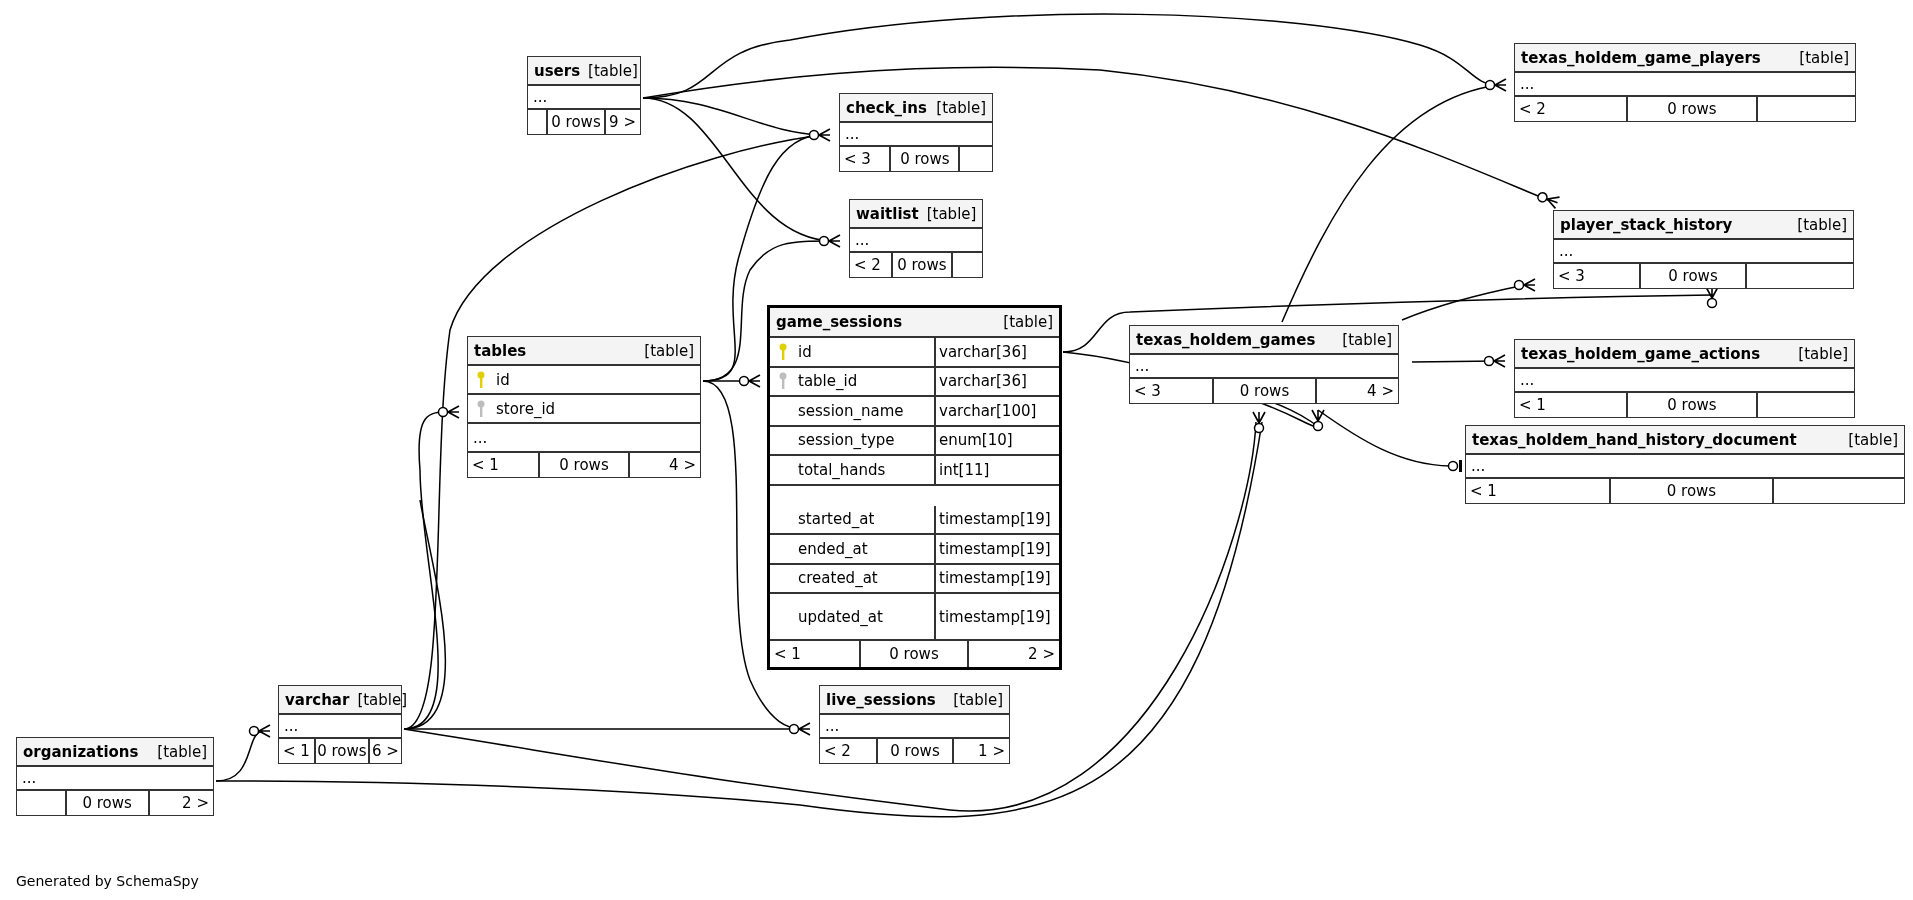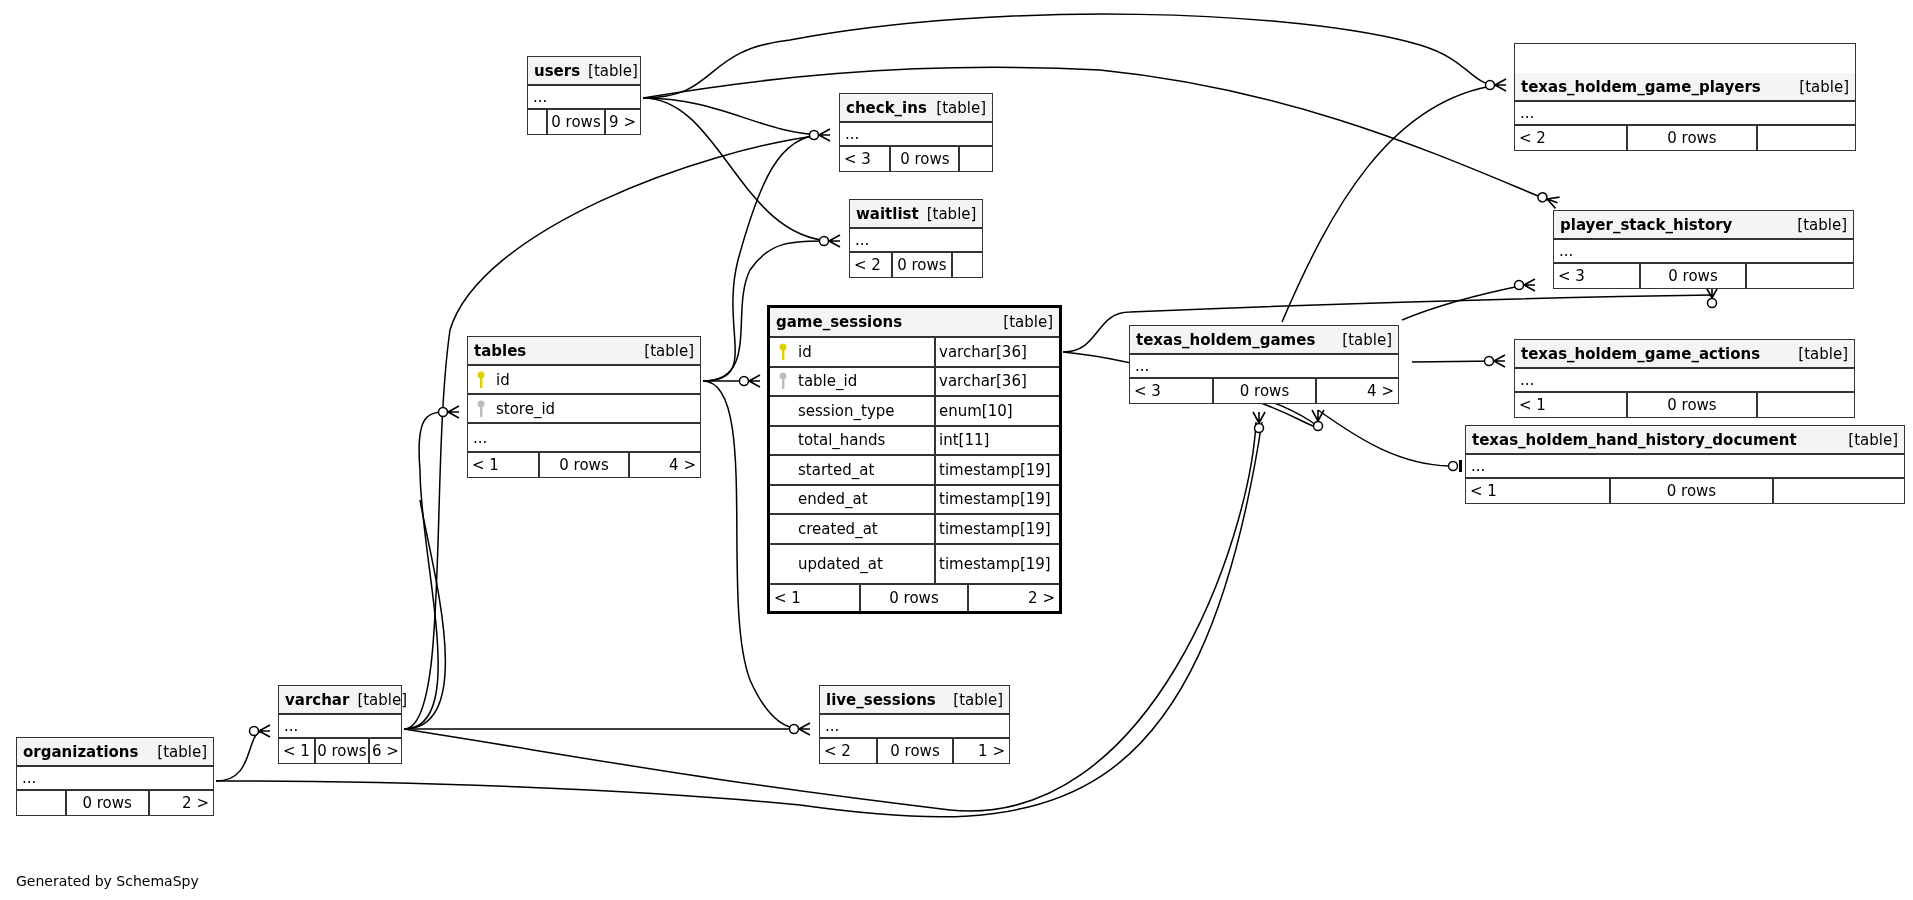--- a/index.html
+++ b/index.html
@@ -202,53 +202,60 @@
               <rect x="4" y="6" width="2.4" height="11" fill="#bdbdbd"></rect>
             </svg>
           </span>
           <span>table_id</span>
         </div>
         <div class="type" style="width: 120px;">varchar[36]</div>
       </div>
       <div class="row" style="height: 29.5px;">
         <div class="col">
           <span class="nokey"></span>
+          <span>session_name</span>
+        </div>
+        <div class="type" style="width: 120px;">varchar[100]</div>
+      </div>
+      <div class="row" style="height: 29.5px;">
+        <div class="col">
+          <span class="nokey"></span>
           <span>session_type</span>
         </div>
         <div class="type" style="width: 120px;">enum[10]</div>
       </div>
       <div class="row" style="height: 29.5px;">
         <div class="col">
           <span class="nokey"></span>
           <span>total_hands</span>
         </div>
         <div class="type" style="width: 120px;">int[11]</div>
       </div>
-      <div class="row" style="height: 29.5px;">
+      <div class="row" style="height: 29.5px; margin-top: 20px;">
         <div class="col">
           <span class="nokey"></span>
           <span>started_at</span>
         </div>
         <div class="type" style="width: 120px;">timestamp[19]</div>
       </div>
       <div class="row" style="height: 29.5px;">
         <div class="col">
           <span class="nokey"></span>
           <span>ended_at</span>
         </div>
         <div class="type" style="width: 120px;">timestamp[19]</div>
       </div>
       <div class="row" style="height: 29.5px;">
         <div class="col">
           <span class="nokey"></span>
           <span>created_at</span>
         </div>
         <div class="type" style="width: 120px;">timestamp[19]</div>
       </div>
-      <div class="row" style="height: 40px;">
+      <div class="row" style="height: 47px;">
         <div class="col">
           <span class="nokey"></span>
           <span>updated_at</span>
         </div>
         <div class="type" style="width: 120px;">timestamp[19]</div>
       </div>
       <div class="foot" style="height: 26px;">
         <span class="l" style="width: 91px;">&lt; 1</span>
         <span class="c" style="width: 112px;">0 rows</span>
         <span class="r" style="width: 92px;">2 &gt;</span>
@@ -260,21 +267,21 @@
         <span class="kind">[table]</span>
       </div>
       <div class="ell" style="height: 24px;">...</div>
       <div class="foot" style="height: 24px;">
         <span class="l" style="width: 83px;">&lt; 3</span>
         <span class="c" style="width: 105px;">0 rows</span>
         <span class="r" style="width: 82px;">4 &gt;</span>
       </div>
     </div>
     <div class="tbl" style="left: 1514px; top: 43px; width: 342px;">
-      <div class="hdr" style="height: 29px; margin-top: 29px;">
+      <div class="hdr" style="height: 29px;">
         <span class="name">texas_holdem_game_players</span>
         <span class="kind">[table]</span>
       </div>
       <div class="ell" style="height: 24px;">...</div>
       <div class="foot" style="height: 24px;">
         <span class="l" style="width: 112px;">&lt; 2</span>
         <span class="c" style="width: 132px;">0 rows</span>
         <span class="r" style="width: 98px;"></span>
       </div>
     </div>

